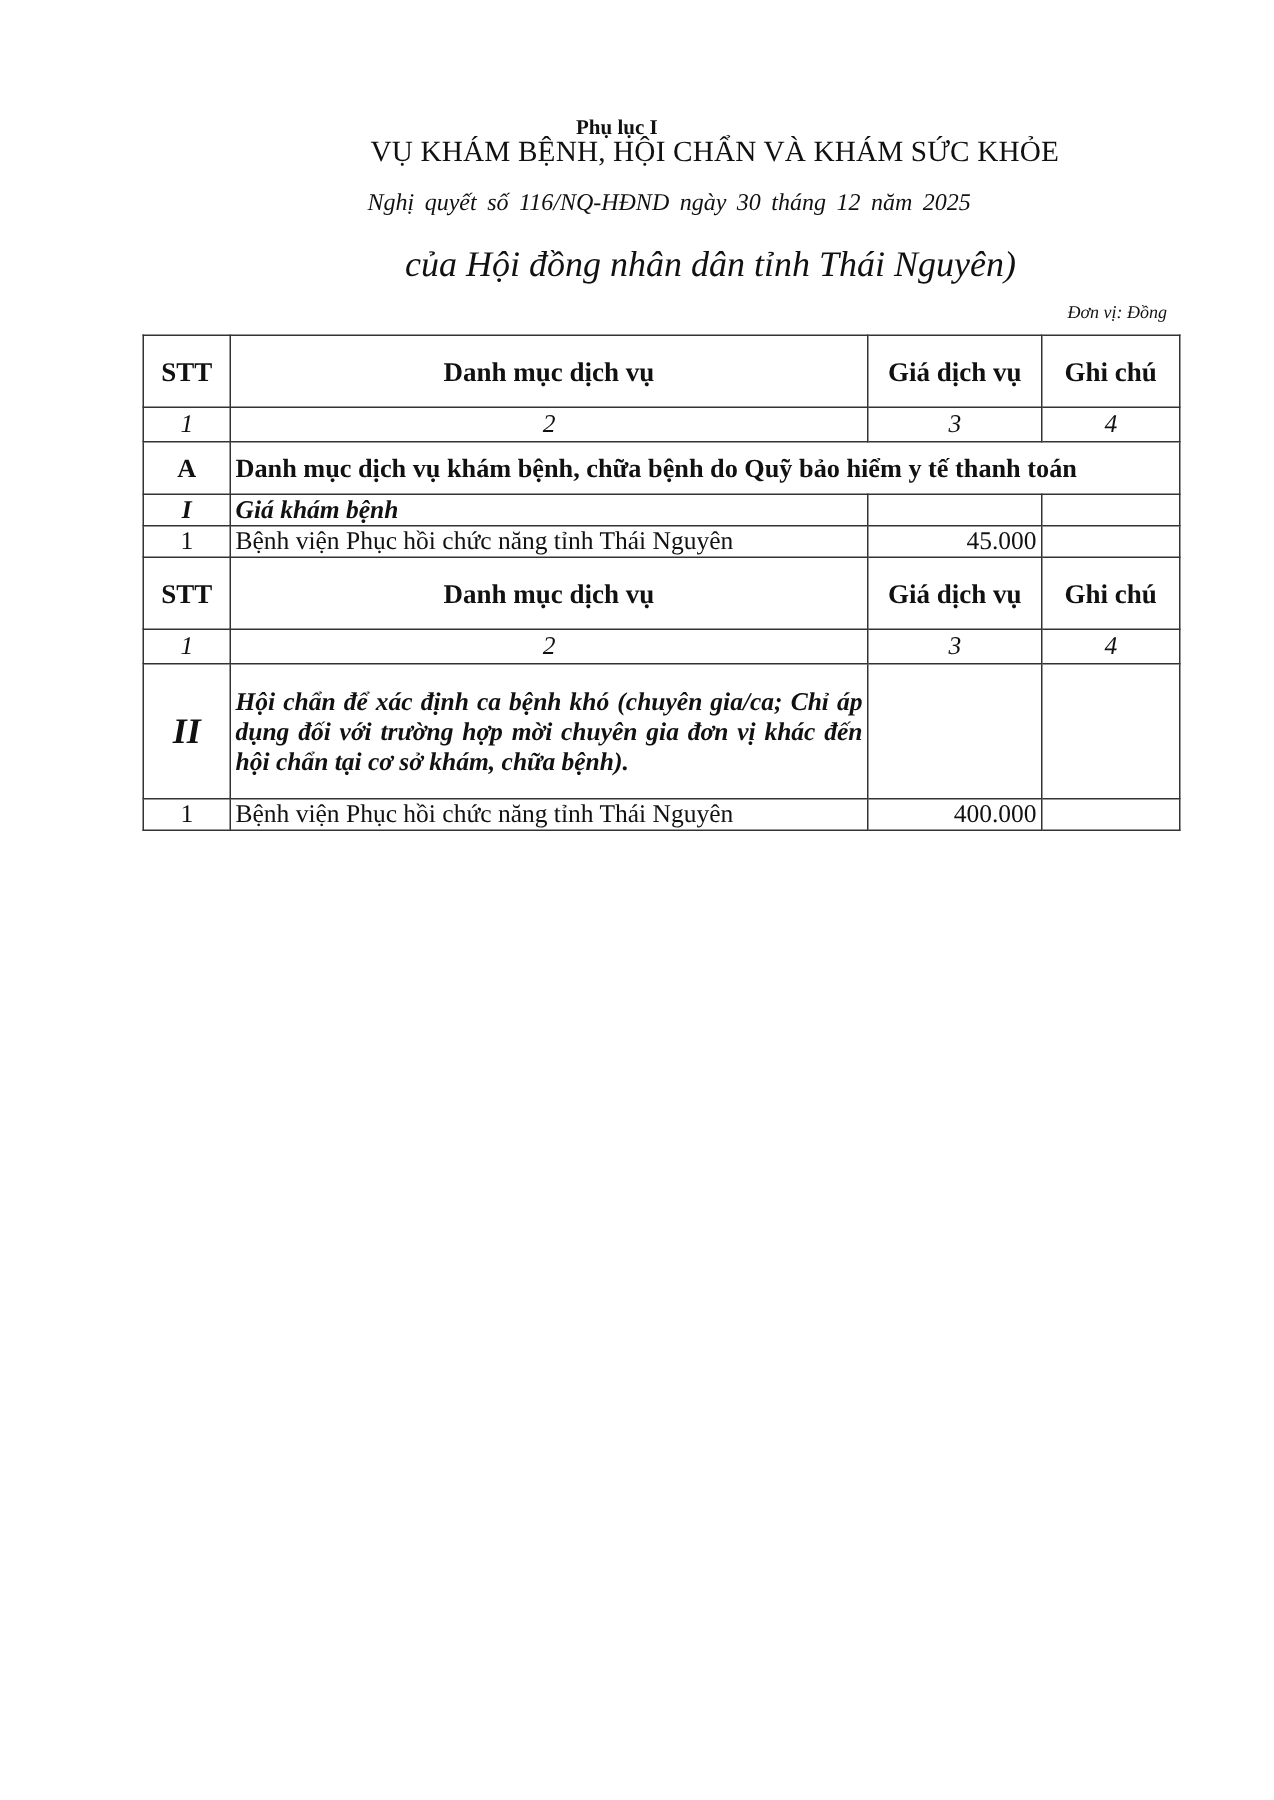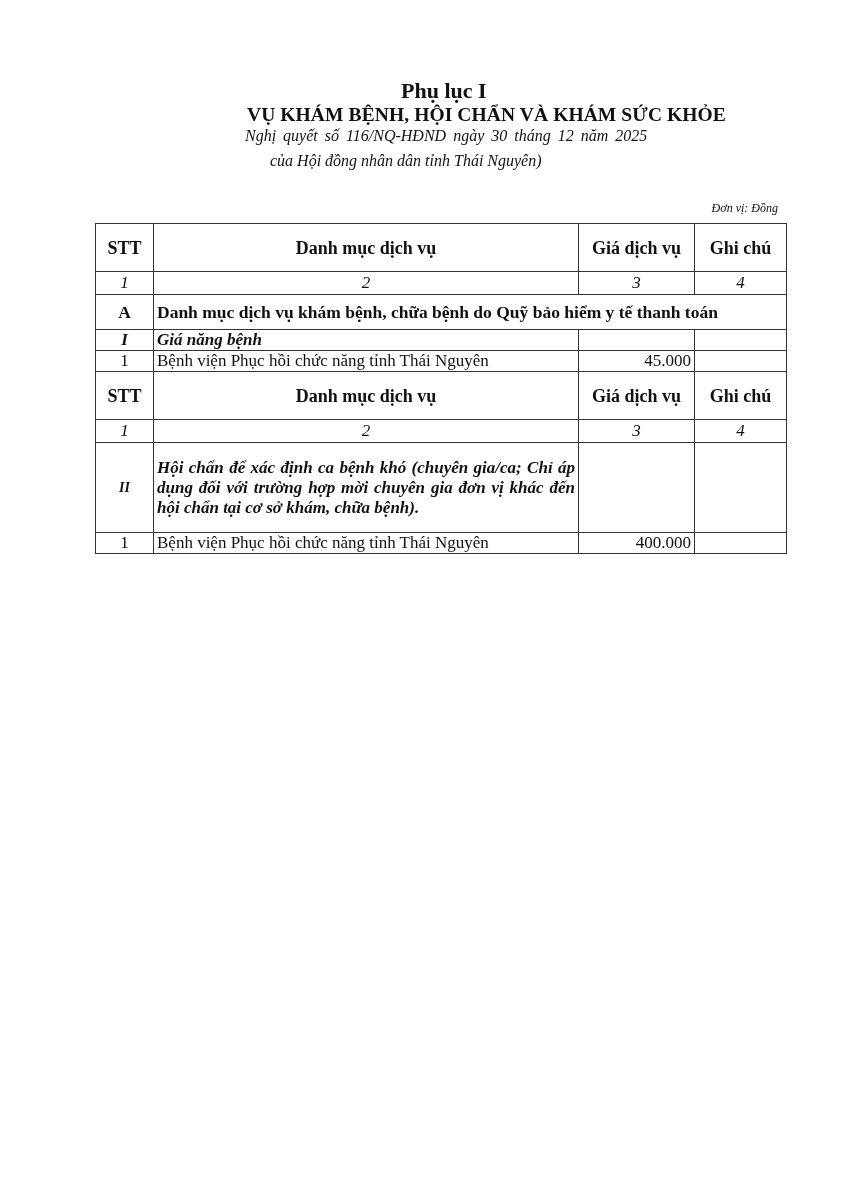--- a/index.html
+++ b/index.html
@@ -1,24 +1,24 @@
 <!DOCTYPE html>
 <html><head>
   <meta charset="utf-8">
   <style>
     html, body { margin: 0; padding: 0; background: #ffffff; }
     body {
       width: 849px; height: 1200px; position: relative; overflow: hidden;
       font-family: "Liberation Serif", "DejaVu Serif", serif; color: #111;
     }
     .title-line { position: absolute; white-space: nowrap; }
-    #t1 { left: 401px; top: 78px; font-size: 22px; font-weight: bold; text-align: right; }
-    #t2 { left: 247px; top: 104px; font-size: 19.5px; font-weight: bold; letter-spacing: 0.1px; }
+    #t1 { left: 384px; top: 78px; font-size: 14px; font-weight: bold; text-align: right; }
+    #t2 { left: 247px; top: 91px; font-size: 19.5px; font-weight: normal; letter-spacing: 0.1px; }
     #t3 { left: 245px; top: 127px; font-size: 16px; font-style: italic; word-spacing: 3px; }
-    #t4 { left: 270px; top: 152px; font-size: 16px; font-style: italic; }
+    #t4 { left: 270px; top: 164px; font-size: 24px; font-style: italic; }
     #unit { position: absolute; right: 71px; top: 201px; font-size: 12px; font-style: italic; }
 
     table.grid {
       position: absolute; left: 95px; top: 223px; width: 691px;
       border-collapse: collapse; table-layout: fixed; font-size: 17px;
     }
     table.grid td {
       border: 1.5px solid #333; padding: 0 3px; line-height: 20px; vertical-align: middle;
       overflow: hidden;
     }
@@ -62,21 +62,21 @@
       <td>2</td>
       <td>3</td>
       <td>4</td>
     </tr>
     <tr class="sec">
       <td class="center">A</td>
       <td colspan="3">Danh mục dịch vụ khám bệnh, chữa bệnh do Quỹ bảo hiểm y tế thanh toán</td>
     </tr>
     <tr class="sub">
       <td class="center bi">I</td>
-      <td class="bi">Giá năng bệnh</td>
+      <td class="bi">Giá khám bệnh</td>
       <td></td>
       <td></td>
     </tr>
     <tr class="item">
       <td class="center">1</td>
       <td>Bệnh viện Phục hồi chức năng tỉnh Thái Nguyên</td>
       <td class="right">45.000</td>
       <td></td>
     </tr>
     <tr class="hdr">
@@ -85,21 +85,21 @@
       <td>Giá dịch vụ</td>
       <td>Ghi chú</td>
     </tr>
     <tr class="num">
       <td>1</td>
       <td>2</td>
       <td>3</td>
       <td>4</td>
     </tr>
     <tr class="tall">
-      <td class="center bi" style="font-size:14px">II</td>
+      <td class="center bi" style="font-size:24px">II</td>
       <td class="bi just">Hội chẩn để xác định ca bệnh khó (chuyên gia/ca; Chỉ áp dụng đối với trường hợp mời chuyên gia đơn vị khác đến hội chẩn tại cơ sở khám, chữa bệnh).</td>
       <td></td>
       <td></td>
     </tr>
     <tr class="item">
       <td class="center">1</td>
       <td>Bệnh viện Phục hồi chức năng tỉnh Thái Nguyên</td>
       <td class="right">400.000</td>
       <td></td>
     </tr>

